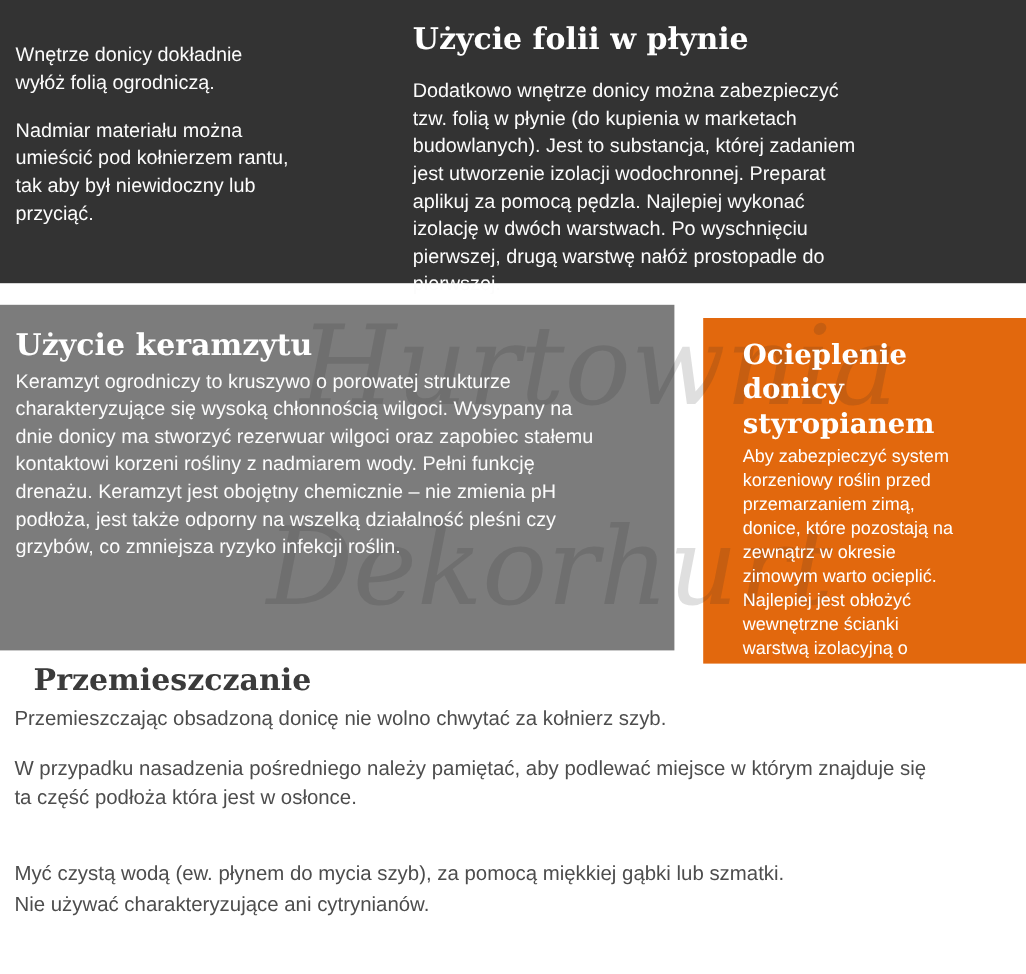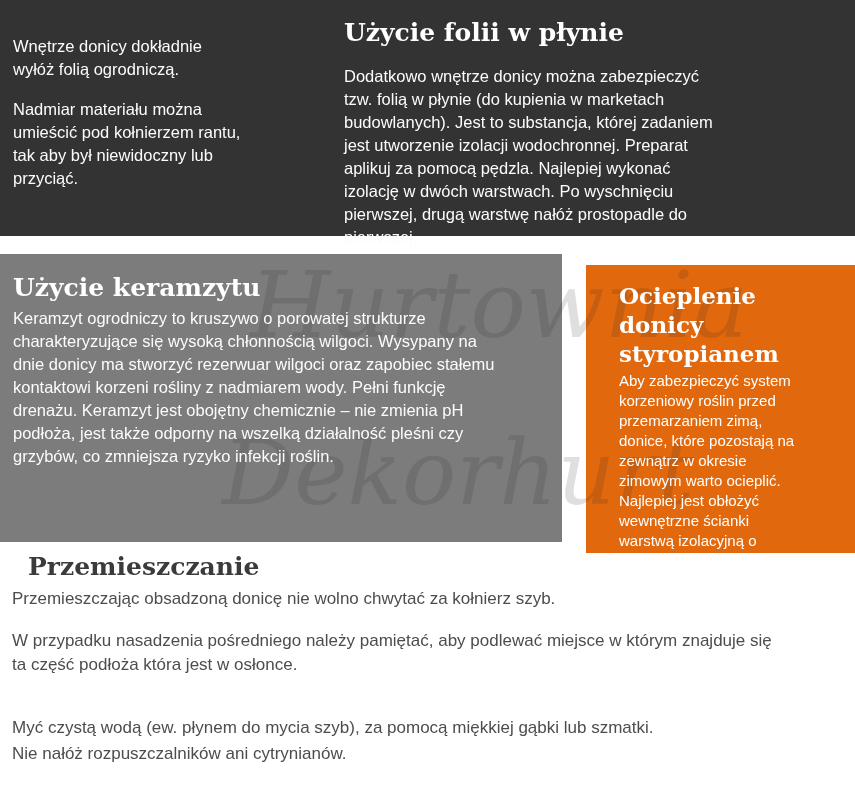--- a/index.html
+++ b/index.html
@@ -194,14 +194,14 @@
   <p class="lines">Przemieszczając obsadzoną donicę nie wolno chwytać za kołnierz szyb.</p>
 </section>
 
 <section class="sec sec-watering">
   <p class="lines">W przypadku nasadzenia pośredniego należy pamiętać, aby podlewać miejsce w którym znajduje się
 ta część podłoża która jest w osłonce.</p>
 </section>
 
 <section class="sec sec-cleaning">
   <p class="lines">Myć czystą wodą (ew. płynem do mycia szyb), za pomocą miękkiej gąbki lub szmatki.</p>
-  <p class="lines">Nie nałóż rozpuszczalników ani cytrynianów.</p>
+  <p class="lines">Nie używać charakteryzujące ani cytrynianów.</p>
 </section>
 
 </body></html>

